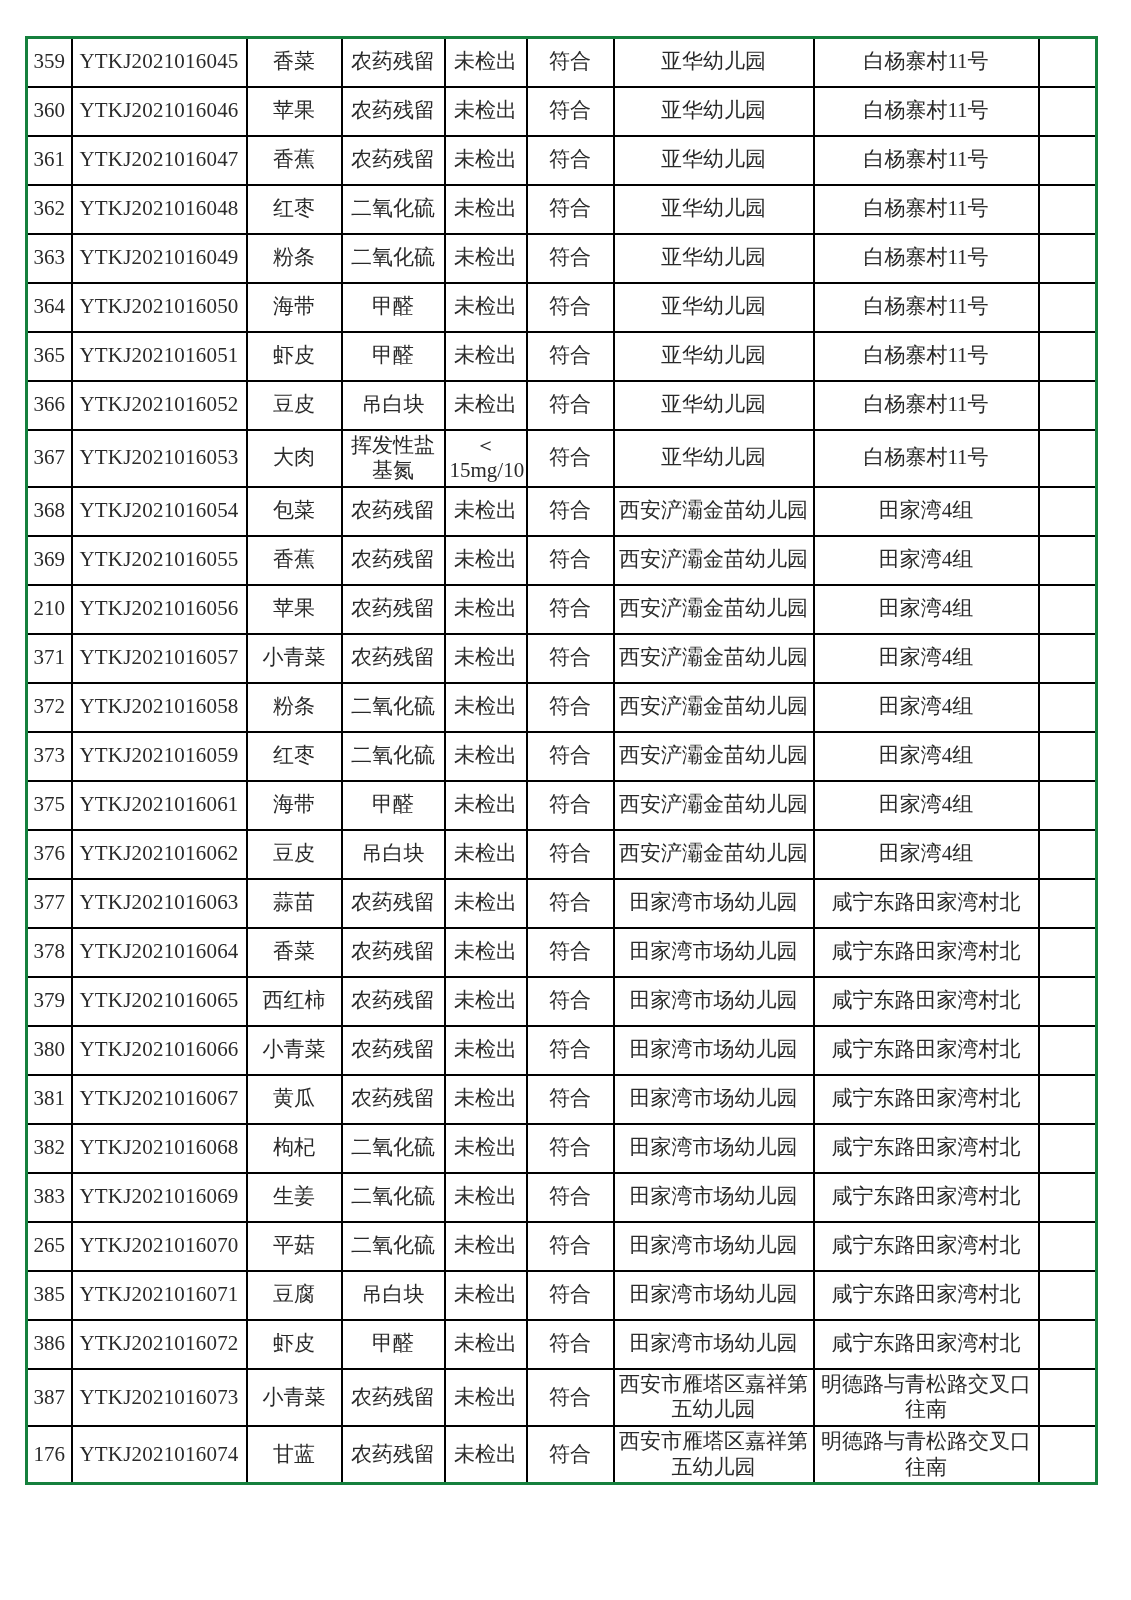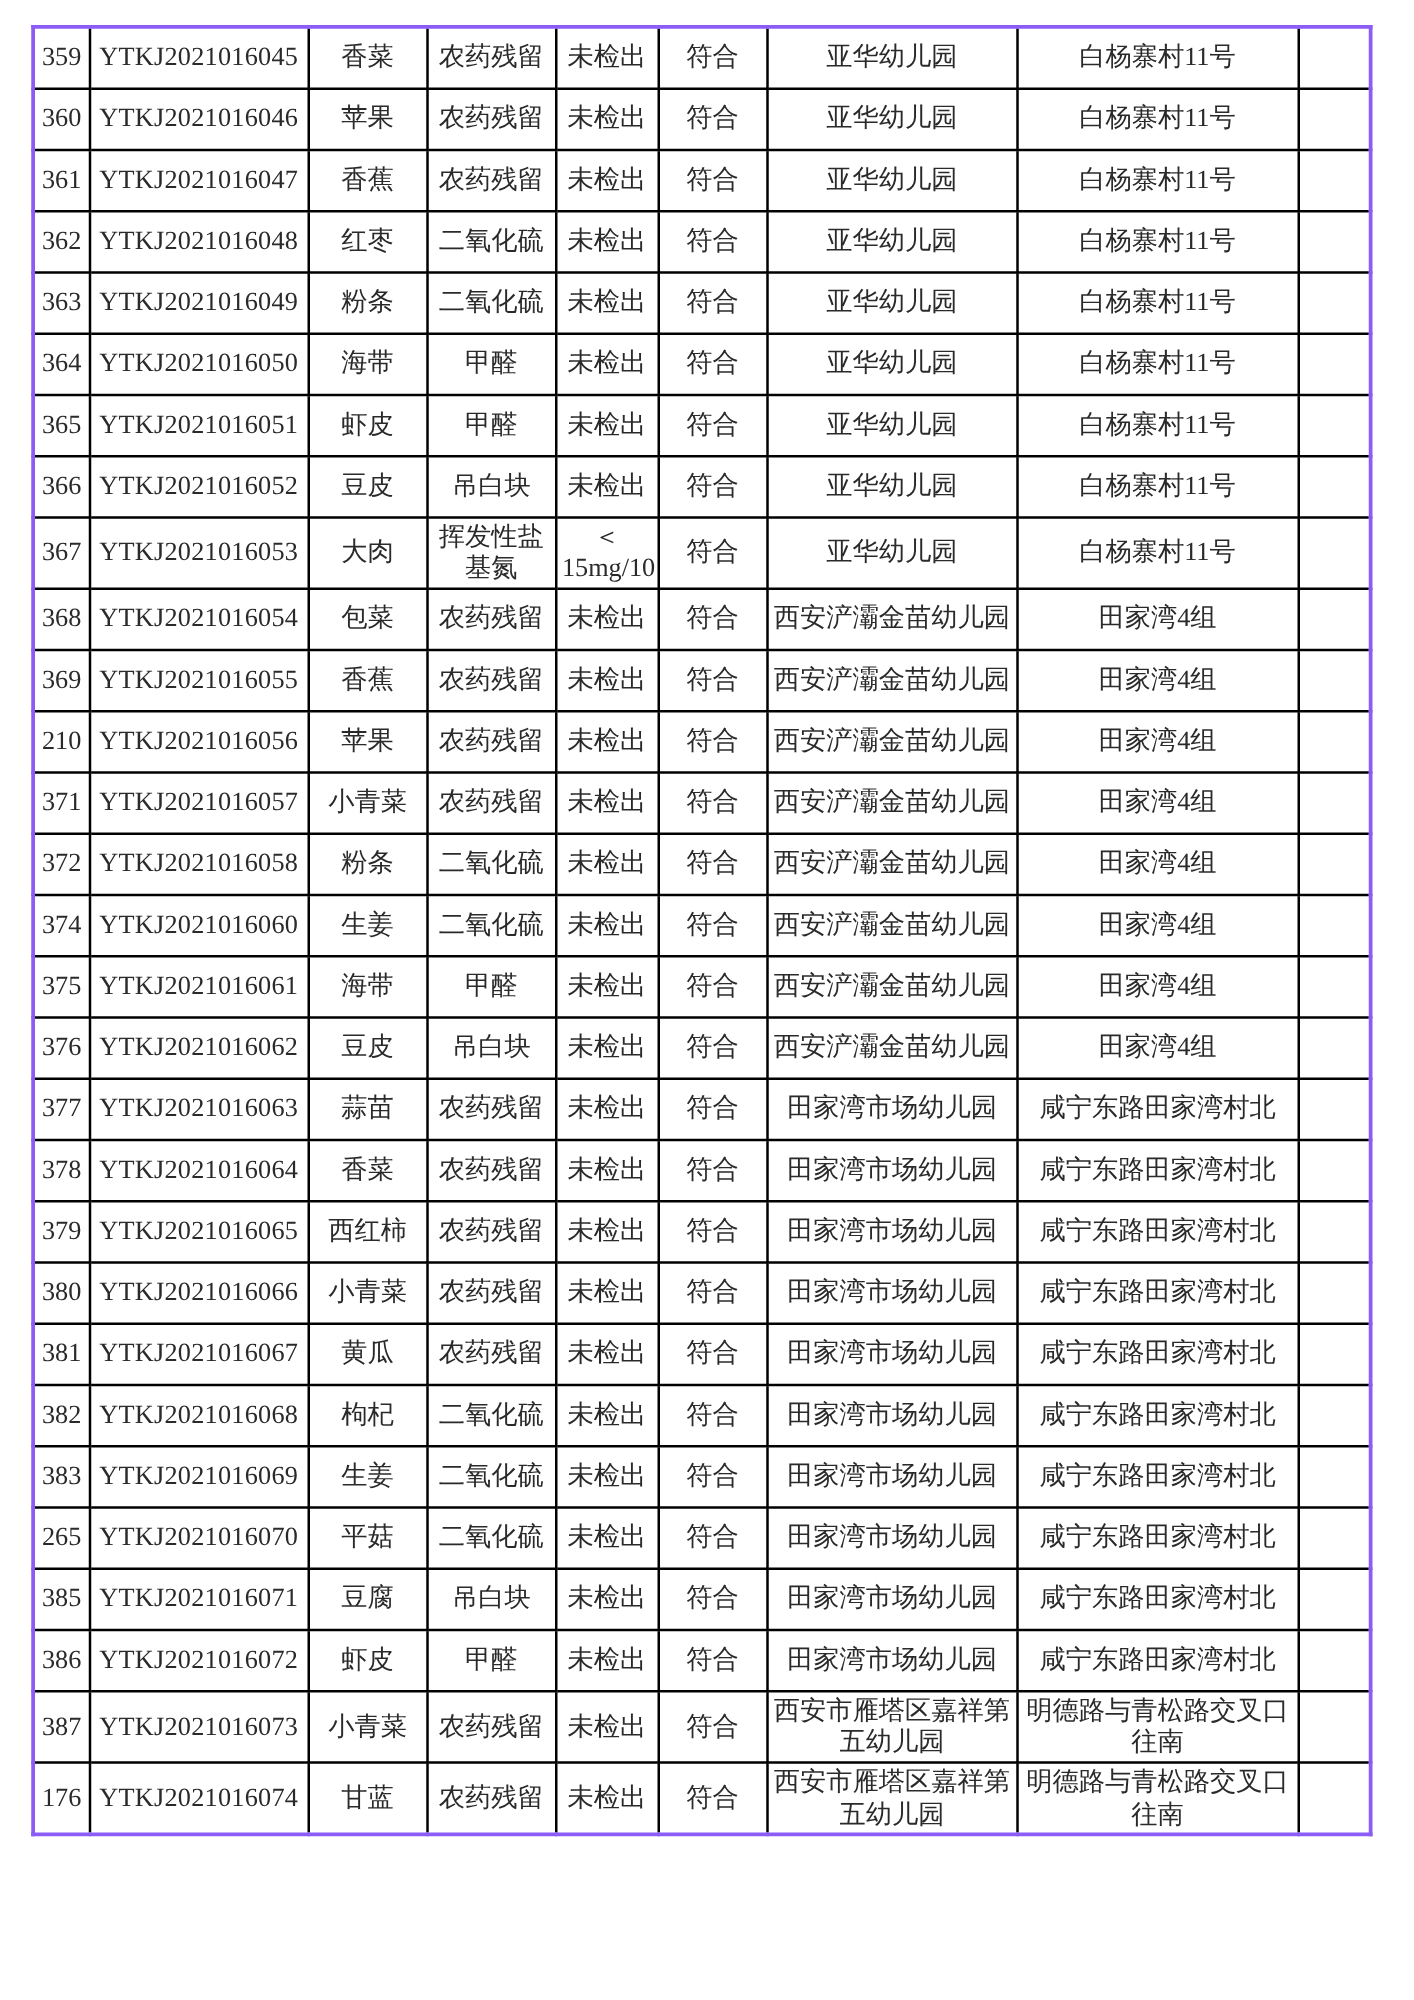--- a/index.html
+++ b/index.html
@@ -10,25 +10,25 @@
   .sheet {
     position: relative;
     width: 1131px;
     height: 1600px;
     background: #ffffff;
     overflow: hidden;
   }
   table.inspection {
     position: absolute;
     left: 25px;
-    top: 20px;
+    top: 36px;
     width: 1070px;
     border-collapse: collapse;
     table-layout: fixed;
-    border: 3px solid #8b5cf6;
+    border: 3px solid #15803d;
   }
   table.inspection td {
     border: 2px solid #000000;
     text-align: center;
     vertical-align: middle;
     font-family: "Liberation Serif", "DejaVu Serif", serif;
     font-size: 21px;
     line-height: 1.22;
     color: #2a2a2a;
     padding: 2px 4px;
@@ -222,23 +222,23 @@
           <td class="c-id">YTKJ2021016058</td>
           <td class="c-food">粉条</td>
           <td class="c-test">二氧化硫</td>
           <td class="c-result">未检出</td>
           <td class="c-concl">符合</td>
           <td class="c-inst">西安浐灞金苗幼儿园</td>
           <td class="c-addr">田家湾4组</td>
           <td class="c-empty"></td>
         </tr>
         <tr>
-          <td class="c-num">374</td>
-          <td class="c-id">YTKJ2021016060</td>
-          <td class="c-food">生姜</td>
+          <td class="c-num">373</td>
+          <td class="c-id">YTKJ2021016059</td>
+          <td class="c-food">红枣</td>
           <td class="c-test">二氧化硫</td>
           <td class="c-result">未检出</td>
           <td class="c-concl">符合</td>
           <td class="c-inst">西安浐灞金苗幼儿园</td>
           <td class="c-addr">田家湾4组</td>
           <td class="c-empty"></td>
         </tr>
         <tr>
           <td class="c-num">375</td>
           <td class="c-id">YTKJ2021016061</td>

